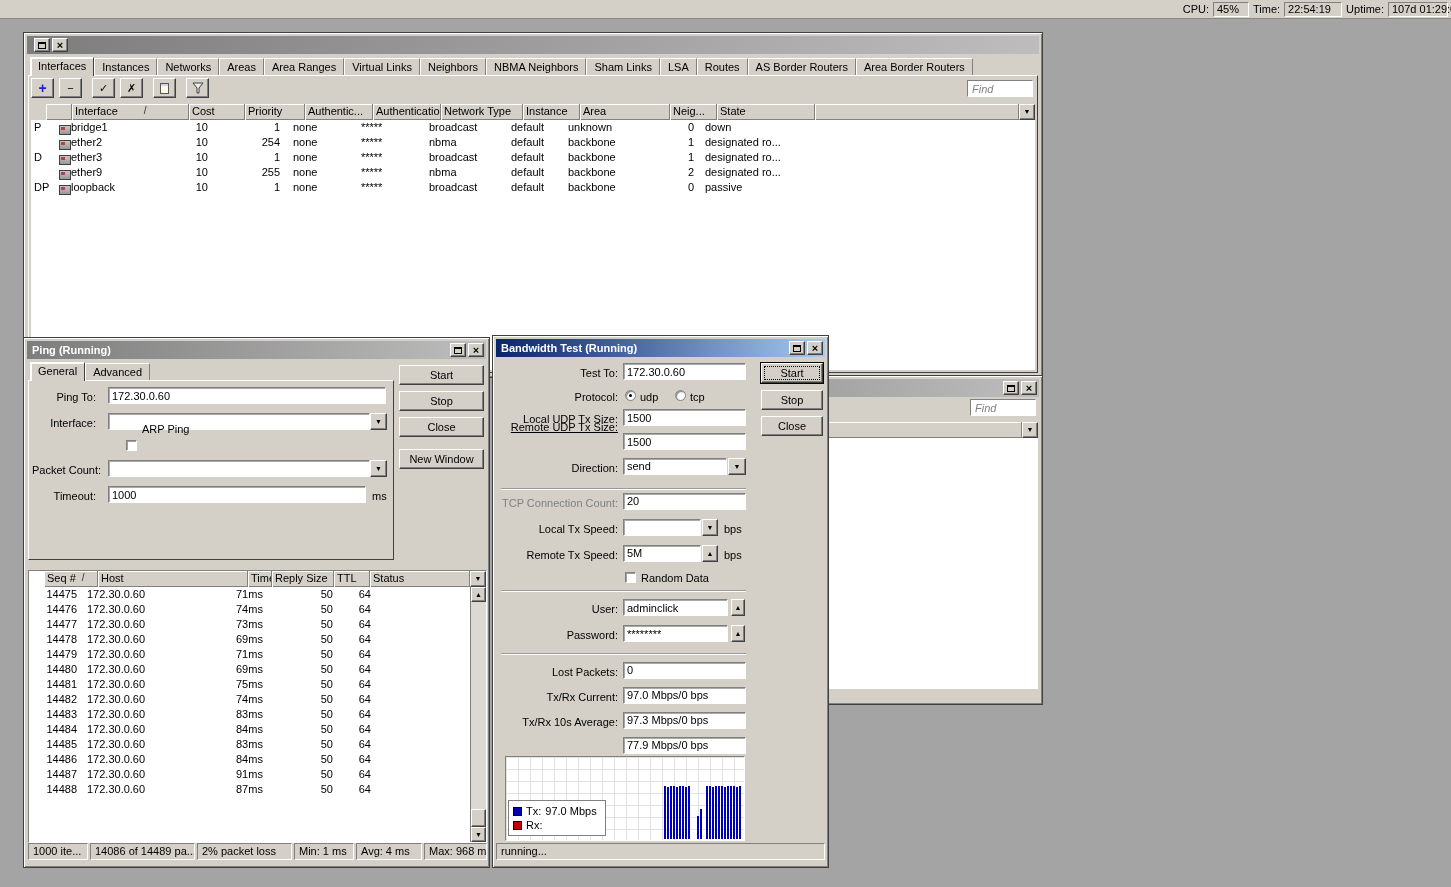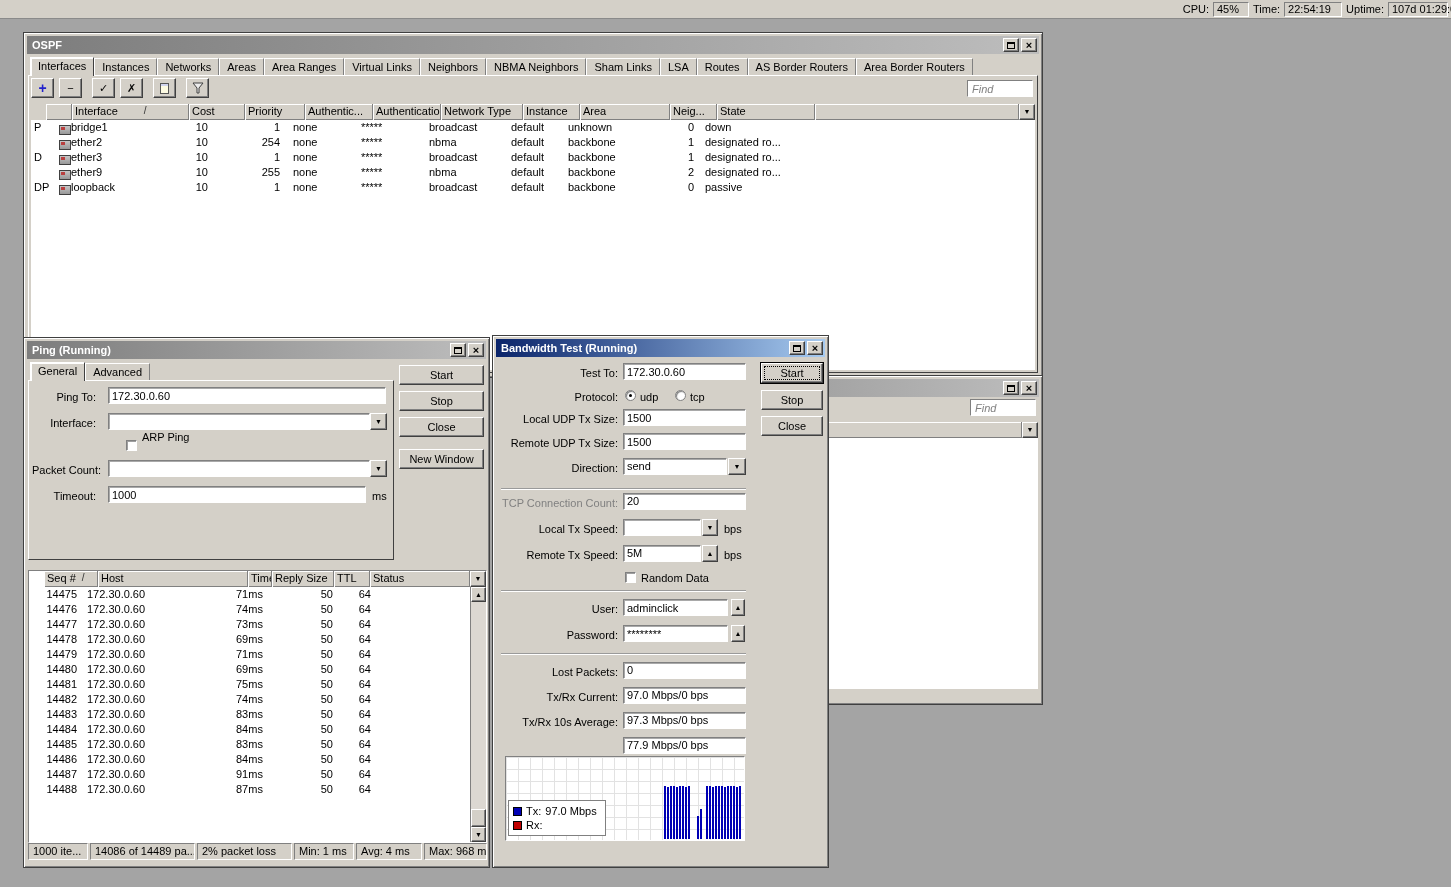--- a/index.html
+++ b/index.html
@@ -106,21 +106,20 @@
     <span>CPU:</span>
     <span class="sysval" style="width:36px">45%</span>
     <span>Time:</span>
     <span class="sysval" style="width:58px">22:54:19</span>
     <span>Uptime:</span>
     <span class="sysval" style="width:60px">107d 01:29:00</span>
   </div>
 
   <div class="window" style="left:23px; top:32px; width:1020px; height:346px;">
     <div class="titlebar inactive">
-      <span class="title">OSPF</span>
       <span class="tbtns">
         <span class="tbtn">
             <span class="maxglyph"></span>
           </span>
         <span class="tbtn">
             <span>×</span>
           </span>
       </span>
     </div>
     <div class="tabs" style="left:6px; top:24px;">
@@ -314,21 +313,21 @@
     <div class="tabpage" style="left:4px; top:42px; width:366px; height:180px;"></div>
 
     <span class="flabel" style="left:8px; top:52px; width:64px;">Ping To:</span>
     <input class="field" style="left: 84px; top: 49px; width: 278px;" value="172.30.0.60">
 
     <span class="flabel" style="left:8px; top:78px; width:64px;">Interface:</span>
     <div class="field" style="left:84px; top:75px; width:262px;"></div>
     <span class="arrbtn" style="left:346px; top:75px;"><span>▼</span></span>
 
     <span class="checkbox" style="left:102px; top:102px;"></span>
-    <span class="flabel" style="left:118px; top:92px; text-align:left;">ARP Ping</span>
+    <span class="flabel" style="left:118px; top:84px; text-align:left;">ARP Ping</span>
 
     <span class="flabel" style="left:8px; top:125px; width:64px;">Packet Count:</span>
     <div class="field" style="left:84px; top:122px; width:262px;"></div>
     <span class="arrbtn" style="left:346px; top:122px;"><span>▼</span></span>
 
     <span class="flabel" style="left:8px; top:151px; width:64px;">Timeout:</span>
     <input class="field" style="left: 84px; top: 148px; width: 258px;" value="1000">
     <span class="flabel" style="left:348px; top:151px; text-align:left;">ms</span>
 
     <span class="btn" style="left:375px; top:27px; width:85px; height:20px;">Start</span>
@@ -522,21 +521,21 @@
 
     <span class="flabel" style="left:4px; top:54px; width:121px;">Protocol:</span>
     <span class="radio checked" style="left:132px; top:54px;"></span>
     <span class="flabel" style="left:147px; top:54px; text-align:left;">udp</span>
     <span class="radio" style="left:182px; top:54px;"></span>
     <span class="flabel" style="left:197px; top:54px; text-align:left;">tcp</span>
 
     <span class="flabel" style="left:4px; top:76px; width:121px;">Local UDP Tx Size:</span>
     <input class="field" style="left: 130px; top: 73px; width: 123px;" value="1500">
 
-    <span class="flabel" style="left:4px; top:100px; width:121px;">Remote UDP Tx Size:</span>
+    <span class="flabel" style="left:4px; top:84px; width:121px;text-decoration:underline;">Remote UDP Tx Size:</span>
     <input class="field" style="left: 130px; top: 97px; width: 123px;" value="1500">
 
     <span class="flabel" style="left:4px; top:125px; width:121px;">Direction:</span>
     <div class="field" style="left:130px; top:122px; width:104px;">send</div>
     <span class="arrbtn" style="left:235px; top:122px; width:18px;"><span>▼</span></span>
 
     <span class="sep" style="left:8px; top:152px; width:245px;"></span>
 
     <span class="flabel disabled" style="left:4px; top:160px; width:121px;">TCP Connection Count:</span>
     <div class="field" style="left:130px; top:157px; width:123px;">20</div>
@@ -636,15 +635,18 @@
           <span>Rx:</span>
           <span></span>
         </div>
       </div>
     </div>
 
     <span class="btn default" style="left:268px; top:27px; width:62px; height:20px;">Start</span>
     <span class="btn" style="left:268px; top:54px; width:62px; height:20px;">Stop</span>
     <span class="btn" style="left:268px; top:80px; width:62px; height:20px;">Close</span>
 
+    <div class="statusrow" style="left:3px; top:507px; right:3px;">
+      <span class="scell" style="flex:1">running...</span>
+    </div>
   </div>
 
 </div>
 
 </body></html>

